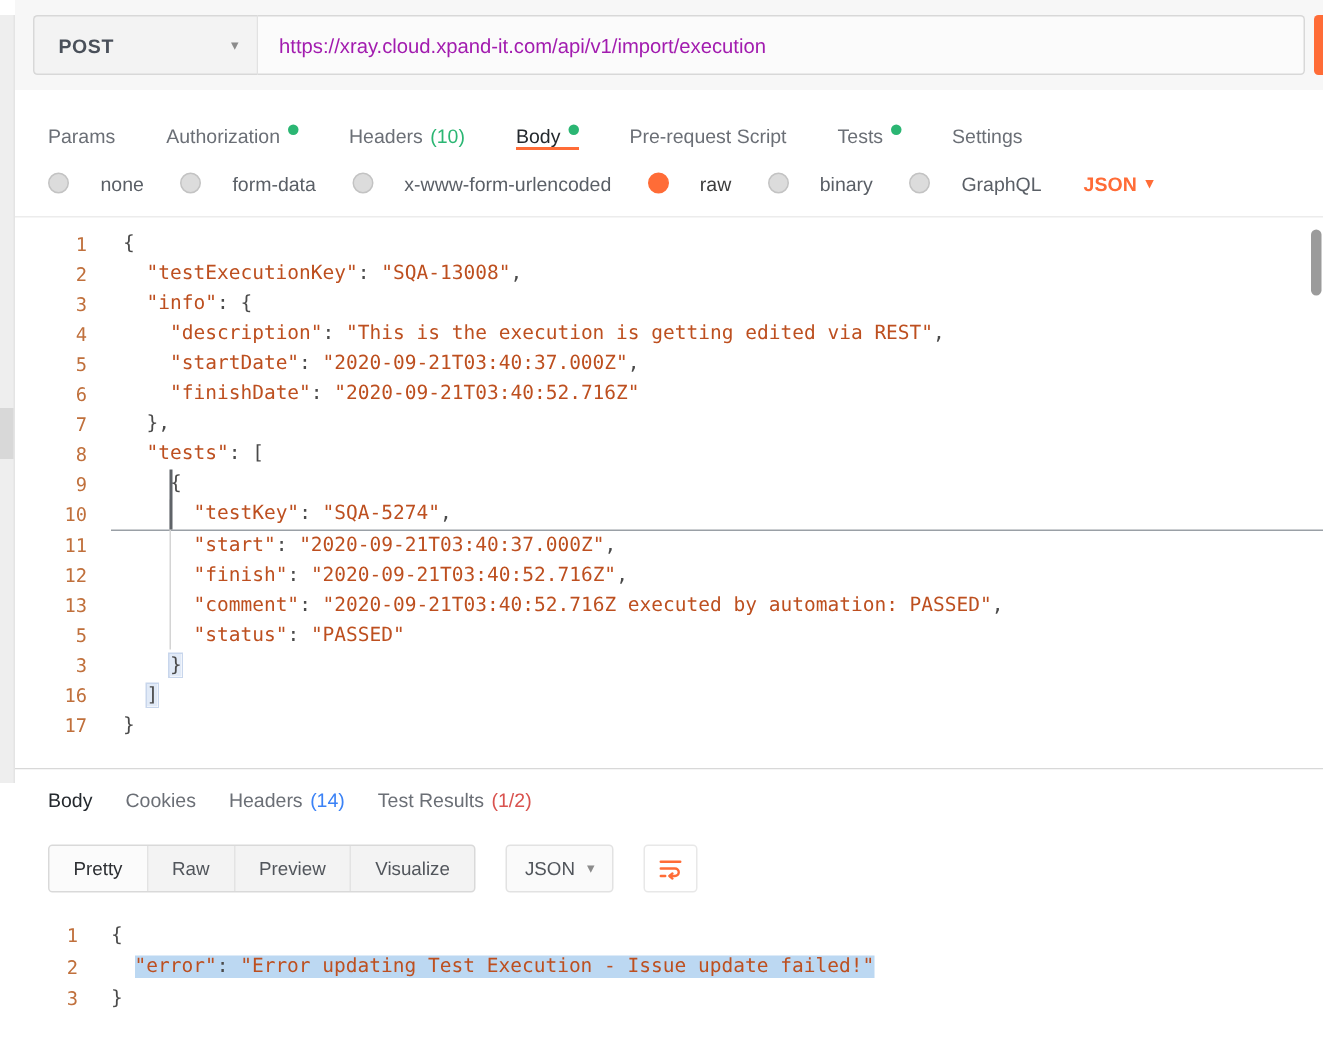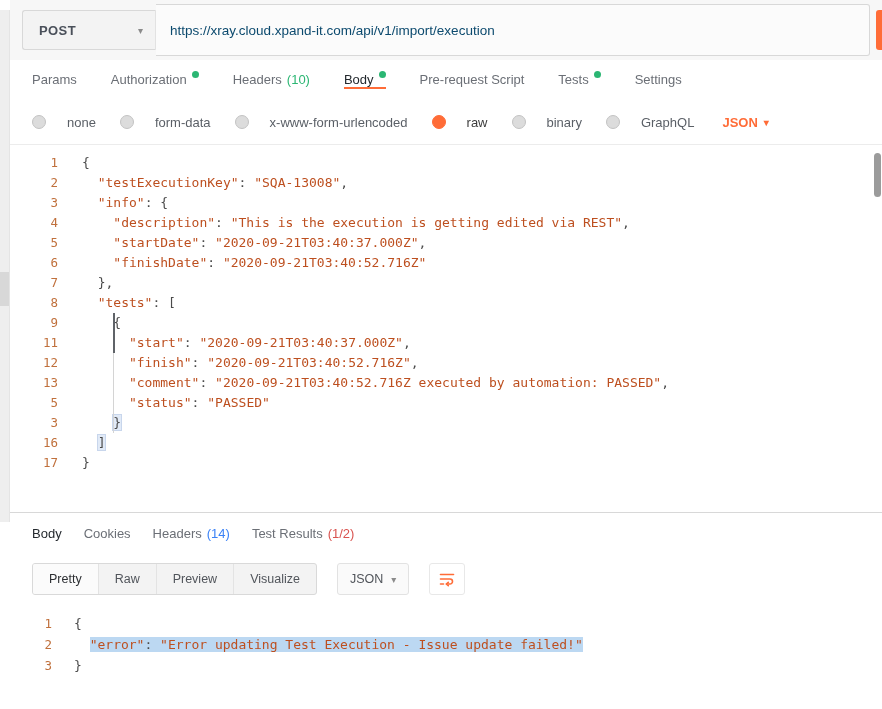--- a/index.html
+++ b/index.html
@@ -8,28 +8,28 @@
   }
   *{box-sizing:border-box;margin:0;padding:0;}
   body{font-family:"Liberation Sans",sans-serif;background:#fff;}
   .app{position:relative;width:882px;height:709px;background:#fff;overflow:hidden;font-size:13px;color:#3c3c3c;}
   .left-strip{position:absolute;left:0;top:10px;width:10px;height:512px;background:#eeeeee;border-right:1px solid #e4e4e4;}
   .left-notch{position:absolute;top:262px;left:0;width:9px;height:34px;background:#d8d8d8;}
   .main{margin-left:10px;}
 
   
   .url-row{display:flex;align-items:center;height:60px;padding:10px 0 10px 12px;background:#f7f7f7;}
-  .method-select{display:flex;align-items:center;width:134px;height:40px;padding:0 12px 0 16px;background:#f3f3f3;border:1px solid #d8d8d8;border-right:1px solid #e2e2e2;border-radius:3px 0 0 3px;cursor:pointer;}
+  .method-select{display:flex;align-items:center;width:150px;height:40px;padding:0 12px 0 16px;background:#f3f3f3;border:1px solid #d8d8d8;border-right:1px solid #e2e2e2;border-radius:3px 0 0 3px;cursor:pointer;}
   .method-label{font-weight:700;color:#4a505a;letter-spacing:.4px;}
   .caret{margin-left:auto;color:#8b8b8b;font-size:10px;}
-  .url-input{flex:1;display:flex;align-items:center;height:52px;padding:0 14px;background:#fbfbfb;border:1px solid #d8d8d8;border-left:none;border-radius:0 3px 3px 0;color:#0c4a6e;font-size:13.5px;overflow:hidden;white-space:nowrap;}
+  .url-input{flex:1;display:flex;align-items:center;height:40px;padding:0 14px;background:#fbfbfb;border:1px solid #d8d8d8;border-left:none;border-radius:0 3px 3px 0;color:#a21caf;font-size:13.5px;overflow:hidden;white-space:nowrap;}
   .send-sliver{width:6px;height:40px;margin-left:6px;background:var(--accent);border-radius:3px 0 0 3px;flex:none;}
 
   
-  .req-tabs{display:flex;align-items:center;gap:34px;height:40px;padding-left:22px;background:#fff;}
+  .req-tabs{display:flex;align-items:flex-end;gap:34px;height:40px;padding-left:22px;background:#fff;}
   .res-tabs{display:flex;align-items:stretch;gap:22px;height:42px;padding-left:22px;background:#fff;}
   .tab{display:flex;align-items:center;gap:5px;color:#6b6f76;cursor:pointer;border-bottom:2px solid transparent;white-space:nowrap;}
   .req-tabs .tab.active{color:#24292e;border-bottom-color:var(--accent);}
   .res-tabs .tab.active{color:#24292e;}
   .tab-count.green{color:var(--green);}
   .tab-count.red{color:var(--red);}
   .tab-count.muted{color:#3b82f6;}
   .tab-dot{width:7px;height:7px;border-radius:50%;background:var(--green);margin-top:-9px;flex:none;}
 
   
@@ -186,20 +186,24 @@
             <span class="lc">  },</span>
           </div>
           <div class="code-row">
             <span class="ln">8</span>
             <span class="lc">  <span class="tok-str">"tests"</span>: [</span>
           </div>
           <div class="code-row">
             <span class="ln">9</span>
             <span class="lc">    {</span>
           </div>
+          <div class="code-row row-underline">
+            <span class="ln">10</span>
+            <span class="lc">      <span class="tok-str">"testKey"</span>: <span class="tok-str">"SQA-5274"</span>,</span>
+          </div>
           <div class="code-row">
             <span class="ln">11</span>
             <span class="lc">      <span class="tok-str">"start"</span>: <span class="tok-str">"2020-09-21T03:40:37.000Z"</span>,</span>
           </div>
           <div class="code-row">
             <span class="ln">12</span>
             <span class="lc">      <span class="tok-str">"finish"</span>: <span class="tok-str">"2020-09-21T03:40:52.716Z"</span>,</span>
           </div>
           <div class="code-row">
             <span class="ln">13</span>

